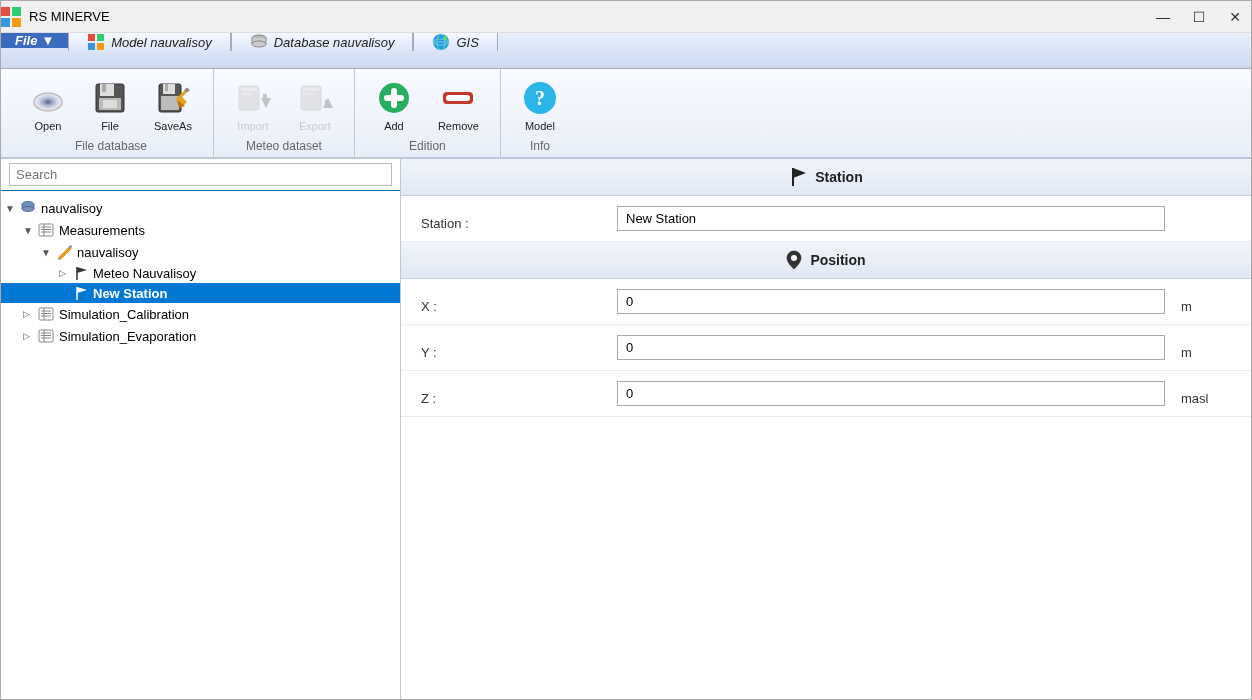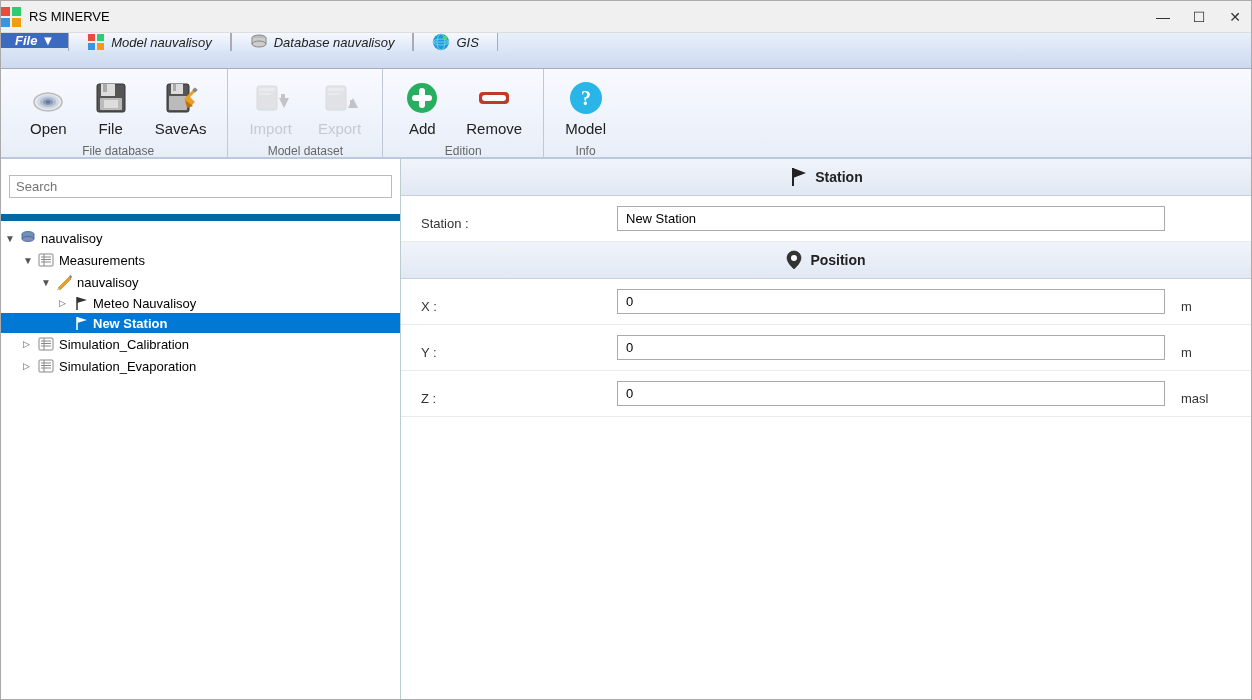--- a/index.html
+++ b/index.html
@@ -114,42 +114,42 @@
       gap: 4px;
       padding: 6px 10px;
       background: transparent;
       border: 1px solid transparent;
       cursor: pointer;
       border-radius: 3px;
       min-width: 54px;
     }
     .toolbar-btn.disabled { opacity: 0.45; cursor: default; }
     .toolbar-btn .btn-label {
-      font-size: 15px;
+      font-size: 11px;
       color: #222;
     }
     .toolbar-btn.disabled .btn-label { color: #999; }
 
     
     #main {
       display: flex;
       height: calc(700px - 32px - 36px - 90px);
     }
 
     
     #left-panel {
       width: 400px;
       border-right: 1px solid #bcc;
       display: flex;
       flex-direction: column;
       background: #fff;
     }
     #search-box {
-      padding: 16px 8px;
-      border-bottom: 7px solid #0369a1;
+      padding: 4px 8px;
+      border-bottom: 1px solid #0369a1;
     }
     #search-input {
       width: 100%;
       padding: 3px 6px;
       border: 1px solid #bbb;
       font-size: 13px;
       color: #999;
       background: #fff;
     }
     #tree-area {
@@ -333,21 +333,21 @@
         <svg width="36" height="36" viewBox="0 0 36 36">
           <rect x="4" y="6" width="20" height="24" rx="2" fill="#ccc" stroke="#bbb" stroke-width="1"></rect>
           <rect x="6" y="8" width="16" height="3" fill="#ddd"></rect>
           <rect x="6" y="13" width="12" height="2" fill="#ddd"></rect>
           <polygon points="26,28 36,28 31,18" fill="#888"></polygon>
           <rect x="28" y="20" width="4" height="8" fill="#888"></rect>
         </svg>
         <span class="btn-label">Export</span>
       </button>
     </div>
-    <div class="toolbar-group-label">Model dataset</div>
+    <div class="toolbar-group-label">Meteo dataset</div>
   </div>
 
   <div class="toolbar-group">
     <div class="toolbar-group-buttons">
       <button class="toolbar-btn">
         <svg width="36" height="36" viewBox="0 0 36 36">
           <circle cx="18" cy="18" r="15" fill="#27ae60"></circle>
           <rect x="15" y="8" width="6" height="20" rx="3" fill="#fff"></rect>
           <rect x="8" y="15" width="20" height="6" rx="3" fill="#fff"></rect>
         </svg>

